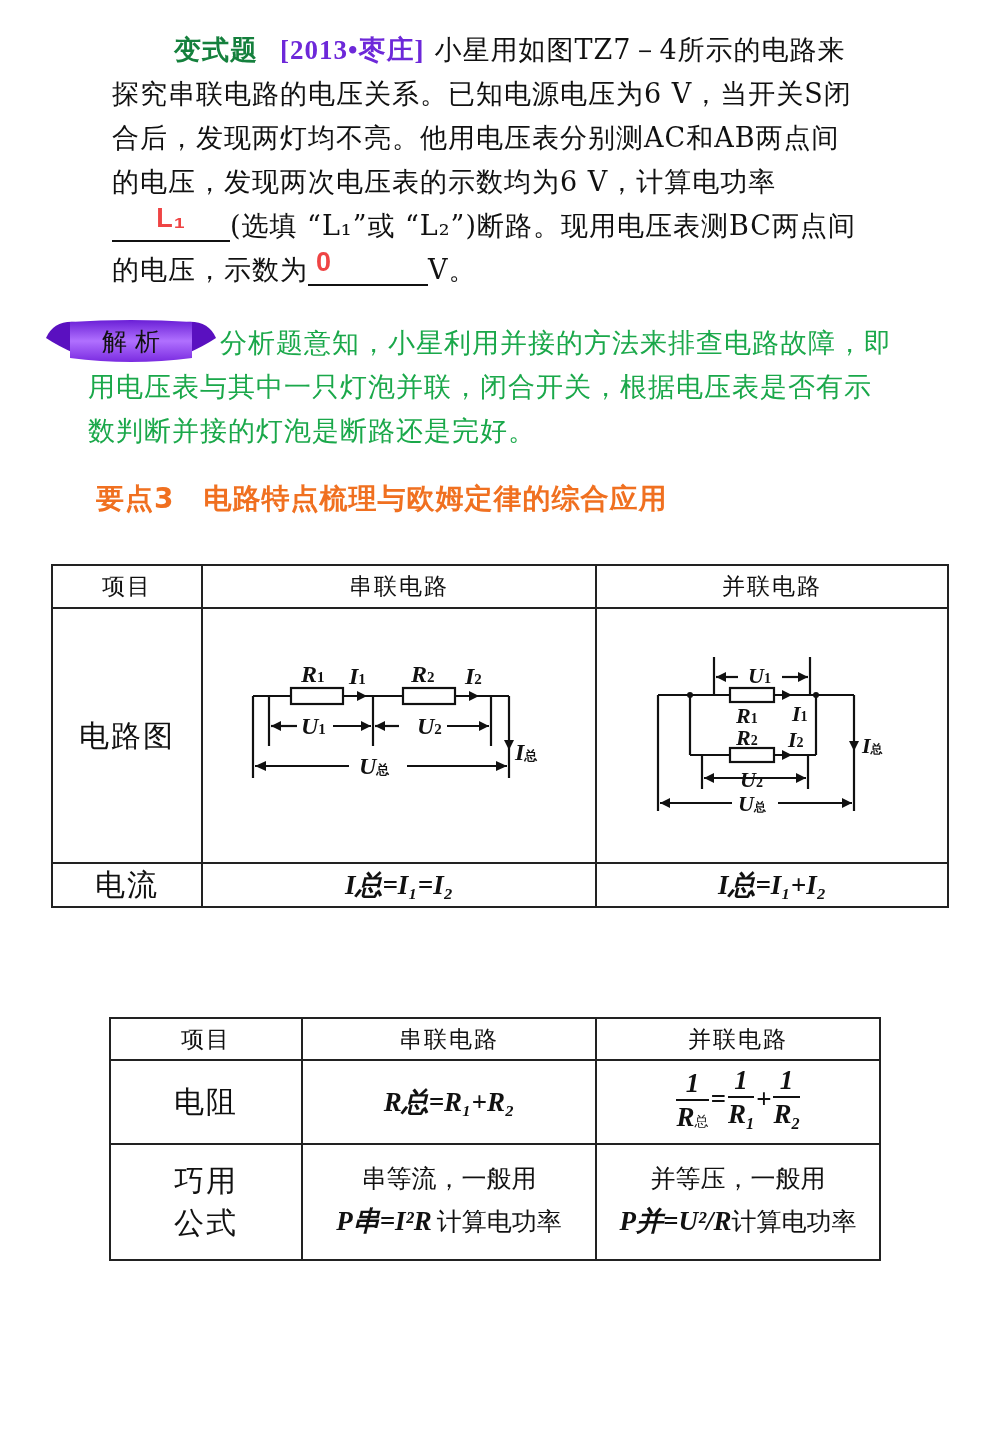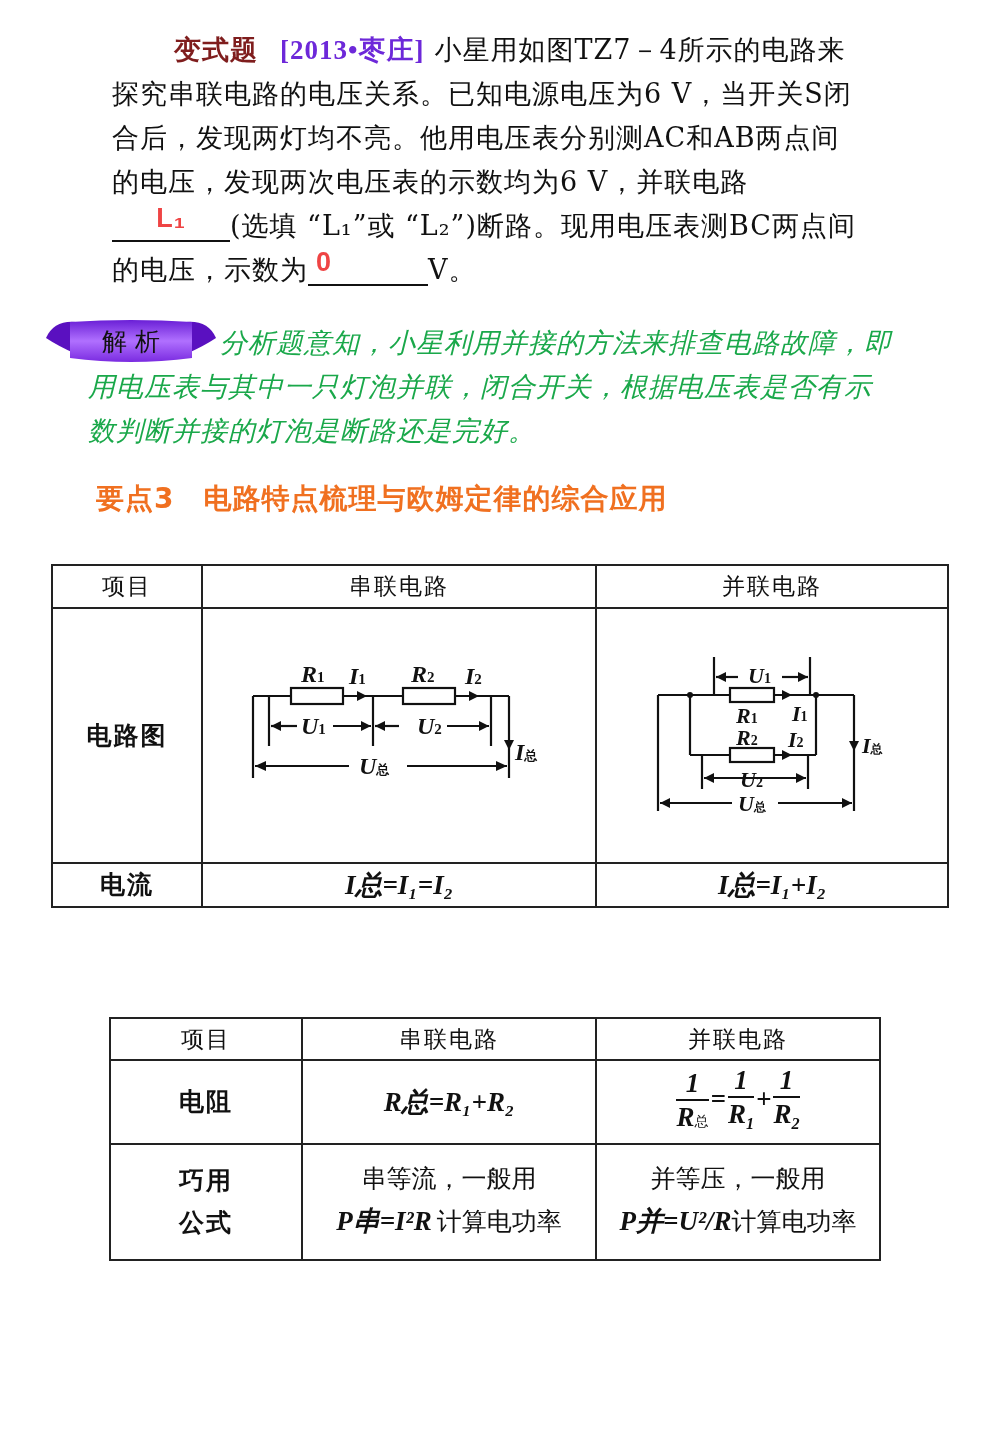--- a/index.html
+++ b/index.html
@@ -4,58 +4,58 @@
 <style>
   html, body { margin:0; padding:0; background:#ffffff; }
   body { width:1000px; height:1444px; position:relative; overflow:hidden;
          font-family:"DejaVu Serif","Liberation Serif",serif; color:#111; }
   .serif { font-family:"Liberation Serif","DejaVu Serif",serif; }
 
   
   .problem { position:absolute; left:112px; top:28px; width:810px; font-size:27px; line-height:44px; letter-spacing:1px; }
   .problem .line { height:44px; white-space:nowrap; }
   .indent { padding-left:62px; }
-  .tag-type { color:#7f1d1d; font-weight:bold; font-family:"DejaVu Sans",sans-serif; }
+  .tag-type { color:#15803d; font-weight:bold; font-family:"DejaVu Sans",sans-serif; }
   .tag-src { color:#6d28d9; font-weight:bold; margin:0 10px 0 22px; }
   .blank { display:inline-block; border-bottom:2px solid #111; text-align:center; position:relative; height:36px; vertical-align:baseline; }
   .answer { color:#ef4444; font-weight:bold; font-family:"Liberation Sans",sans-serif; position:relative; top:-8px; }
   sub, sup { font-size:60%; }
 
   
   .badge { position:absolute; left:44px; top:316px; width:174px; height:50px; }
   .analysis { position:absolute; left:88px; top:321px; width:880px; color:#1aa84a; font-size:27px; line-height:44px; letter-spacing:1px; font-family:"DejaVu Sans",sans-serif; }
-  .analysis .line { height:44px; white-space:nowrap;font-style:italic; }
+  .analysis .line { height:44px; white-space:nowrap; }
 
   .section-title { position:absolute; left:96px; top:480px; color:#f07020; font-size:28px; font-weight:bold; font-family:"DejaVu Sans",sans-serif; letter-spacing:1px; }
 
   
   table { border-collapse:collapse; position:absolute; }
   td, th { border:2px solid #222; text-align:center; vertical-align:middle; padding:0; font-weight:normal; }
   .t1 { left:51px; top:564px; width:898px; }
   .t2 { left:109px; top:1017px; width:772px; }
   .hdr { font-size:23px; font-weight:normal; letter-spacing:2px; }
-  .lab { font-size:25px; font-weight:bold; letter-spacing:2px; line-height:42px; }
+  .lab { font-size:30px; font-weight:normal; letter-spacing:2px; line-height:42px; }
   .math { font-family:"Liberation Serif",serif; font-style:italic; font-weight:bold; font-size:27px; }
   .cn { font-style:normal; font-weight:normal; font-size:14px; font-family:"DejaVu Sans",sans-serif; }
   .cjk { font-style:normal; font-weight:normal; font-family:"DejaVu Sans",sans-serif; font-size:25px; }
   .frac { display:inline-block; vertical-align:middle; text-align:center; margin:0 2px; }
   .frac > span { display:block; line-height:32px; }
   .frac .num { border-bottom:2px solid #111; padding:0 4px; }
   .ratio-lines div { line-height:42px; white-space:nowrap; }
 </style>
 </head>
 <body>
 
 <div class="problem">
   <div class="line indent">
     <span class="tag-type">变式题</span><span class="tag-src serif">[2013•枣庄]</span><span>小星用如图TZ7－4所示的电路来</span>
   </div>
   <div class="line">探究串联电路的电压关系。已知电源电压为6 V，当开关S闭</div>
   <div class="line">合后，发现两灯均不亮。他用电压表分别测AC和AB两点间</div>
-  <div class="line">的电压，发现两次电压表的示数均为6 V，并联电路</div>
+  <div class="line">的电压，发现两次电压表的示数均为6 V，计算电功率</div>
   <div class="line">
     <span class="blank" style="width:118px"><span class="answer">L₁</span></span><span>(选填 “L₁”或 “L₂”)断路。现用电压表测BC两点间</span>
   </div>
   <div class="line">
     <span>的电压，示数为</span><span class="blank" style="width:120px;text-align:left"><span class="answer" style="padding-left:8px">0</span></span><span>V。</span>
   </div>
 </div>
 
 <svg class="badge" viewBox="0 0 174 50">
   <defs>

